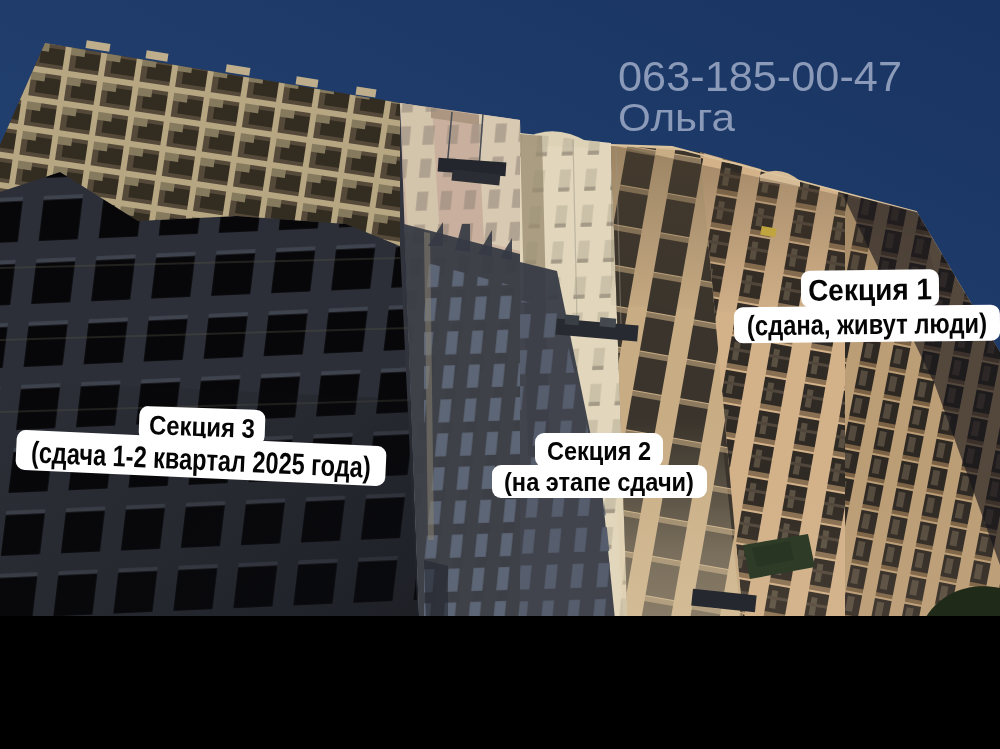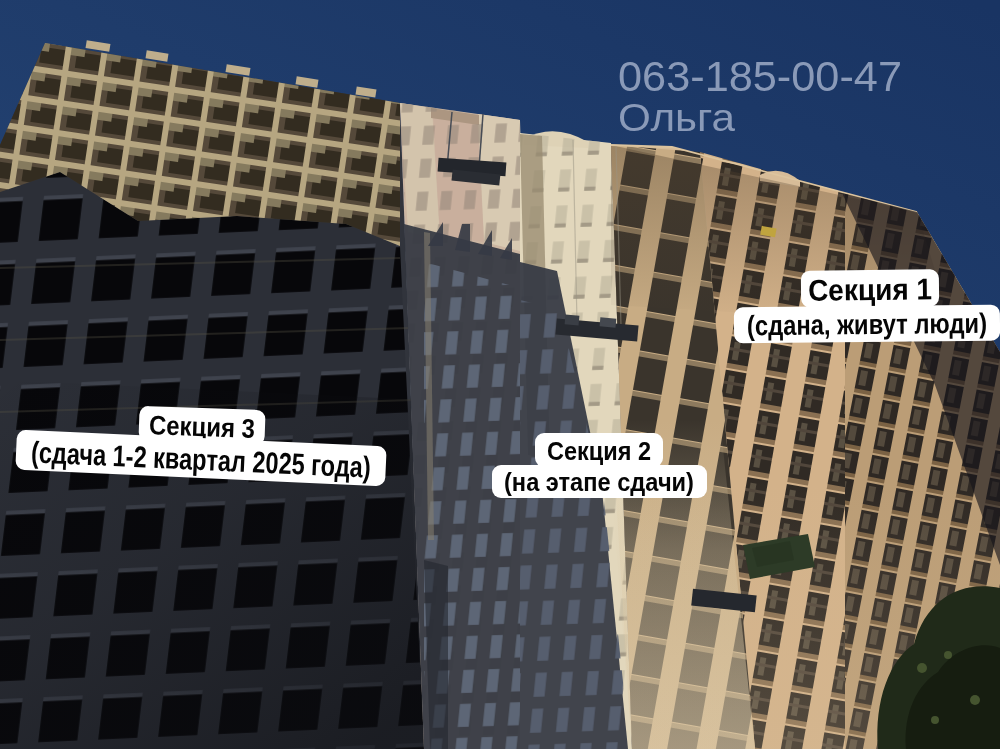--- a/index.html
+++ b/index.html
@@ -1,16 +1,16 @@
 <!DOCTYPE html>
 <html><head>
 <meta charset="utf-8">
 <style>
   html,body{margin:0;padding:0;background:#000;}
-  .wrap{position:relative;width:1000px;height:749px;overflow:hidden;font-family:"Liberation Sans",sans-serif;}
+  .wrap{position:relative;width:1000px;height:616px;overflow:hidden;font-family:"Liberation Sans",sans-serif;}
   svg{display:block;}
 </style>
 </head>
 <body>
 <div class="wrap">
 <svg width="1000" height="749" viewBox="0 0 1000 749" xmlns="http://www.w3.org/2000/svg">
 <defs>
   <linearGradient id="gsky" x1="0.15" y1="1" x2="0.8" y2="-0.1">
     <stop offset="0" stop-color="#2e5182"></stop>
     <stop offset="0.45" stop-color="#22406f"></stop>

